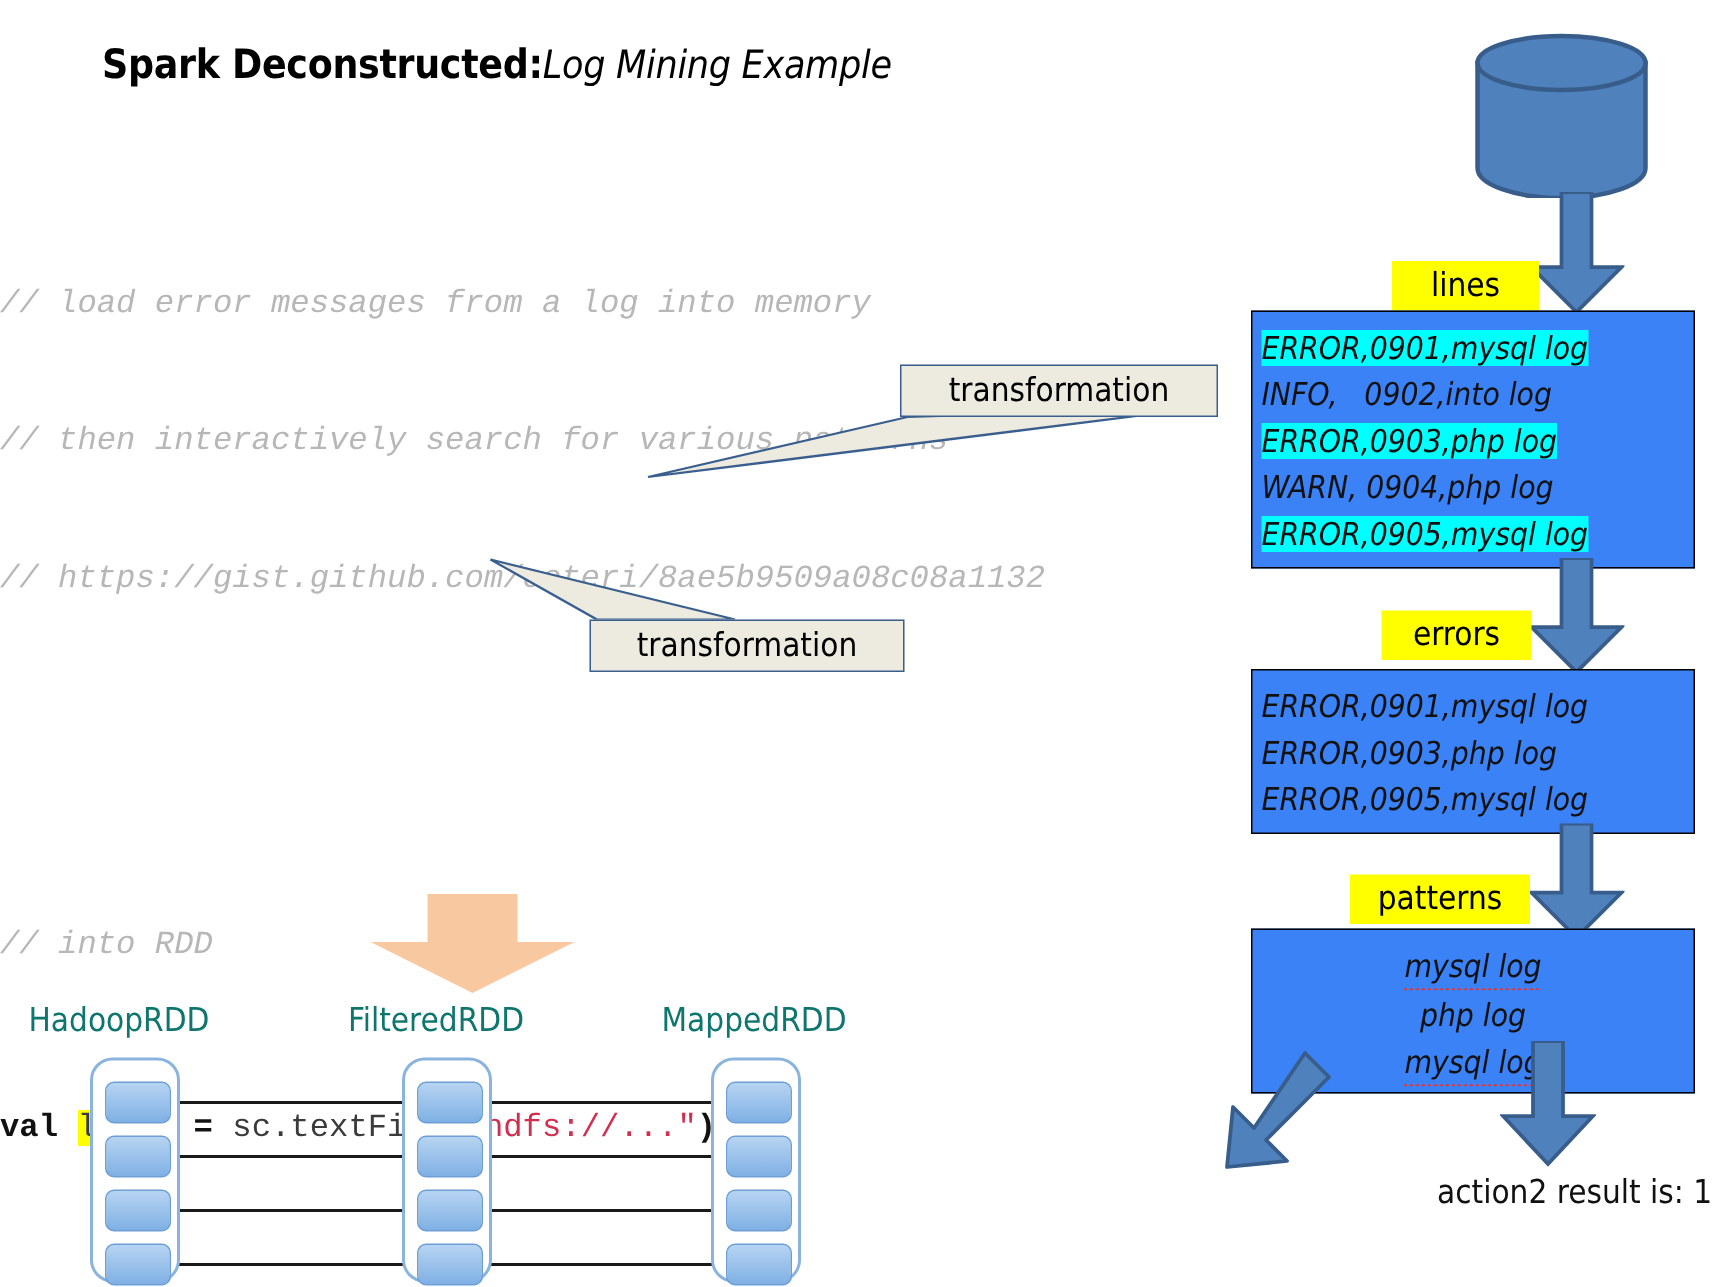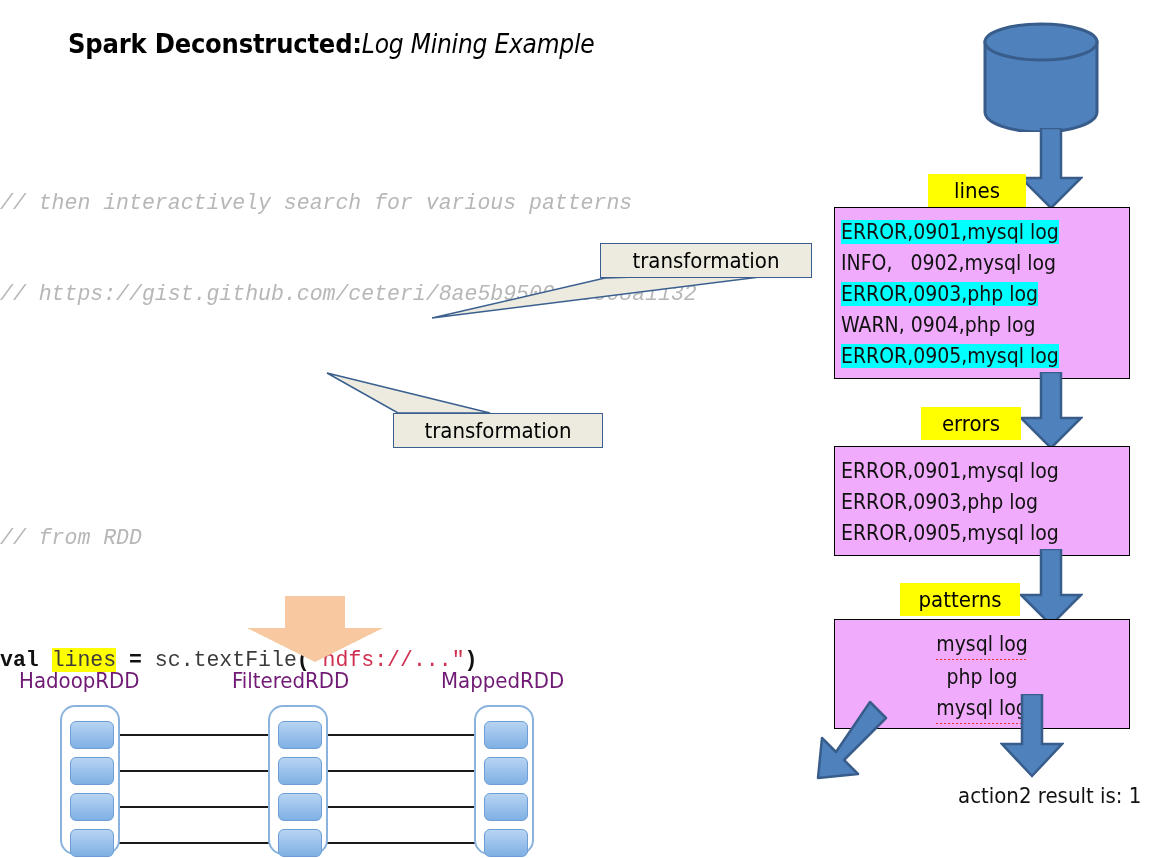--- a/index.html
+++ b/index.html
@@ -36,60 +36,61 @@
       justify-content:center;box-sizing:border-box;}
   #callout1{left:600px;top:243px;width:212px;height:35px;}
   #callout2{left:393px;top:413px;width:210px;height:35px;}
   .tail{position:absolute;overflow:visible;pointer-events:none;}
 
   
   #orange-arrow{position:absolute;left:247px;top:596px;width:136px;height:66px;}
 
   
   #lineage{position:absolute;left:0px;top:660px;width:600px;height:198px;}
-  .rdd-label{position:absolute;font-size:22px;color:#701a75;white-space:nowrap;
+  .rdd-label{position:absolute;font-size:22px;color:#0f766e;white-space:nowrap;
       font-family:"DejaVu Sans Condensed","Liberation Sans",sans-serif;}
   .rdd-col{position:absolute;top:45px;width:60px;height:150px;
       border:2px solid #8ab3de;border-radius:15px;background:#fff;box-sizing:border-box;}
   .part{position:absolute;left:8px;width:44px;height:28px;border-radius:6px;
       border:1px solid #6d9fd6;box-sizing:border-box;
       background:linear-gradient(#b7d4f2,#7fb0e4);}
   .wire{position:absolute;height:2px;background:#1a1a1a;}
   .whead{position:absolute;width:0;height:0;border-left:7px solid #1a1a1a;
       border-top:4.5px solid transparent;border-bottom:4.5px solid transparent;}
 
   
   .tag{position:absolute;background:#ffff00;color:#000;font-size:22px;
       display:flex;align-items:center;justify-content:center;
       font-family:"DejaVu Sans Condensed","Liberation Sans",sans-serif;}
-  .databox{position:absolute;border:1.6px solid #000;background:#f0abfc;box-sizing:border-box;}
+  .databox{position:absolute;border:1.6px solid #000;background:#3b82f6;box-sizing:border-box;font-style:italic;}
   .drow{font-size:21px;line-height:31px;white-space:pre;color:#111;
       font-family:"DejaVu Sans Condensed","Liberation Sans",sans-serif;}
   .cy{background:#00ffff;}
   .resulttext{position:absolute;font-size:22px;white-space:nowrap;color:#111;
       font-family:"DejaVu Sans Condensed","Liberation Sans",sans-serif;}
   .bluearrow{position:absolute;}
 </style>
 </head>
 <body>
 
 <div id="stage">
 
   <div id="title">
     <span class="t-bold">Spark Deconstructed:</span><span class="t-ital">Log Mining Example</span>
   </div>
 
   <div id="code">
 
+    <div class="ln"><span class="cm">// load error messages from a log into memory</span></div>
     <div class="ln"><span class="cm">// then interactively search for various patterns</span></div>
     <div class="ln"><span class="cm">// https://gist.github.com/ceteri/8ae5b9509a08c08a1132</span></div>
 
     <div class="ln">&nbsp;</div>
 
-    <div class="ln"><span class="cm">// from RDD</span></div>
+    <div class="ln"><span class="cm">// into RDD</span></div>
 
     <div class="ln"><span class="kw">val</span> <span class="hl pl">lines</span><span class="pn"> = </span><span class="pl">sc.textFile</span><span class="pn">(</span><span class="st">"hdfs://..."</span><span class="pn">)</span></div>
 
     
 
     
 
     
 
     
@@ -176,21 +177,21 @@
 
   <svg class="bluearrow" style="left:1019px;top:128px;width:64px;height:82px;" viewBox="0 0 64 82">
     <polygon points="22,0 42,0 42,50 62,50 32,80 2,50 22,50" fill="#4f81bd" stroke="#385d8a" stroke-width="2.5"></polygon>
   </svg>
 
   <div class="tag" style="left:928px;top:174px;width:98px;height:33px;">
     <span>lines</span>
   </div>
   <div class="databox" style="left:834px;top:207px;width:296px;height:172px;padding:9px 0 0 6px;">
     <div class="drow"><span class="cy">ERROR,0901,mysql log</span></div>
-    <div class="drow"><span>INFO,   0902,mysql log</span></div>
+    <div class="drow"><span>INFO,   0902,into log</span></div>
     <div class="drow"><span class="cy">ERROR,0903,php log</span></div>
     <div class="drow"><span>WARN, 0904,php log</span></div>
     <div class="drow"><span class="cy">ERROR,0905,mysql log</span></div>
   </div>
 
   <svg class="bluearrow" style="left:1019px;top:372px;width:64px;height:78px;" viewBox="0 0 64 78">
     <polygon points="22,0 42,0 42,46 62,46 32,76 2,46 22,46" fill="#4f81bd" stroke="#385d8a" stroke-width="2.5"></polygon>
   </svg>
 
   <div class="tag" style="left:921px;top:407px;width:100px;height:33px;">

